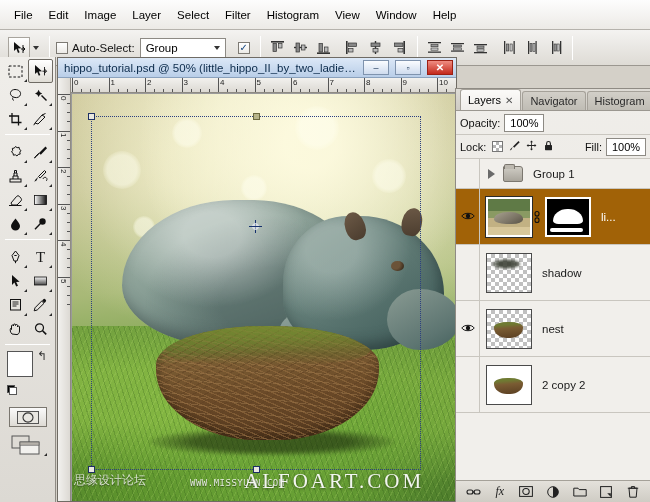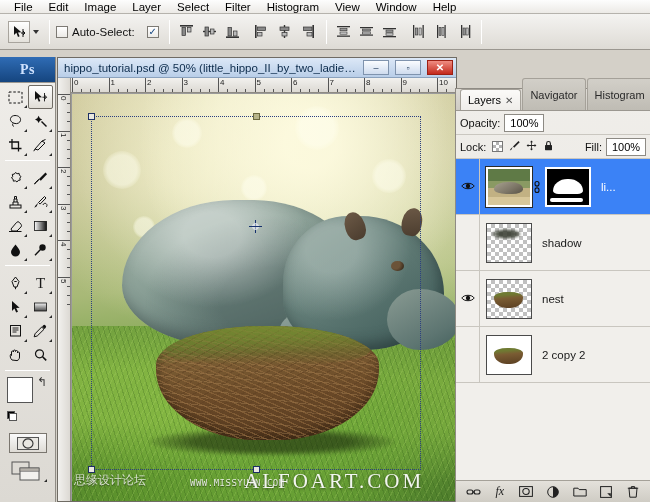--- a/index.html
+++ b/index.html
@@ -7,21 +7,21 @@
     width: 650px; height: 502px;
     font-family: "Liberation Sans", sans-serif;
     font-size: 11px;
     background: #d4d0c8;
     overflow: hidden;
     position: relative;
   }
 
   
   #menubar {
-    height: 14px;
+    height: 30px;
     background: linear-gradient(#fdfdfd, #eceae6);
     border-bottom: 1px solid #b5b2ac;
     display: flex; align-items: center;
     padding-left: 6px;
   }
   .menu-item {
     padding: 3px 8px; font-size: 11.5px; color: #000;
     cursor: default; white-space: nowrap;
   }
 
@@ -358,21 +358,21 @@
     border-top: 1px solid #8f8b84;
     display: flex; flex-direction: column;
   }
   #panel-tabs {
     height: 22px; display: flex; align-items: flex-end;
     background: linear-gradient(#dfdcd6,#cecbc4);
     border-bottom: 1px solid #9b9790;
     padding-left: 4px;
   }
   .ptab {
-    height: 32px; padding: 0 7px;
+    height: 19px; padding: 0 7px;
     display: flex; align-items: center; gap: 4px;
     font-size: 11px; color: #2a2a2a;
     border: 1px solid #a5a199; border-bottom: none;
     background: linear-gradient(#d2cfc8,#bfbcb4);
     border-radius: 3px 3px 0 0;
     margin-right: 1px;
   }
   .ptab.active {
     background: linear-gradient(#fbfaf8,#efedea);
     height: 21px; color: #000;
@@ -403,21 +403,21 @@
       linear-gradient(45deg,#b4b4b4 25%,#fff 25%,#fff 75%,#b4b4b4 75%);
     background-size: 6px 6px; background-position: 0 0, 3px 3px;
     border: 1px solid #777;
   }
   #layer-list { flex: 1; overflow: hidden; background: #f1efeb; }
   .layer-row {
     height: 56px; display: flex; align-items: center;
     border-bottom: 1px solid #c9c6bf;
     padding-right: 4px;
   }
-  .layer-row.selected { background: #3b82f6; }
+  .layer-row.selected { background: #a16207; }
   .eye-cell {
     width: 24px; height: 100%;
     display: flex; align-items: center; justify-content: center;
     border-right: 1px solid #c9c6bf;
     flex-shrink: 0;
   }
   .eye { font-size: 12px; color: #111; }
   .thumb {
     width: 46px; height: 40px; flex-shrink: 0;
     border: 1px solid #4a4a4a; margin-left: 6px;
@@ -536,20 +536,24 @@
     </div>
     <span class="tri-down"></span>
   </div>
   <div class="opt-sep"></div>
 
   <div class="opt-group">
     <span class="chk"></span>
     <span class="opt-label">Auto-Select:</span>
   </div>
 
+  <div class="opt-select" style="margin-left:5px;">
+    <span>Group</span>
+    <span class="tri-down"></span>
+  </div>
 
   <div class="opt-group" style="margin-left:12px;">
     <span class="chk">✓</span>
   </div>
 
   <div class="opt-sep" style="margin-left:10px;"></div>
 
   <div class="align-row">
     <div class="align-btn">
       <svg width="15" height="15" viewBox="0 0 15 15">
@@ -650,21 +654,20 @@
           <rect x="12" y="1" width="1.3" height="13" fill="#333"></rect>
           <rect x="6" y="4" width="2.2" height="7" fill="#999" stroke="#333" stroke-width=".6"></rect>
           <rect x="9" y="4" width="2.2" height="7" fill="#ccc" stroke="#333" stroke-width=".6"></rect>
         </svg>
     </div>
   </div>
   <div class="opt-sep" style="margin-left:6px;"></div>
 </div>
 
 <div id="toolbox">
-  <div id="ps-logo">Ps</div>
 
   <div class="tool-grid">
     <div class="tool-cell">
       <svg width="15" height="13" viewBox="0 0 15 13">
           <rect x="1" y="1" width="13" height="11" fill="none" stroke="#111" stroke-width="1" stroke-dasharray="2.5,1.8"></rect>
         </svg>
       <span class="corner"></span>
     </div>
     <div class="tool-cell sel">
       <svg width="15" height="14" viewBox="0 0 15 14">
@@ -1029,20 +1032,26 @@
           </svg>
       </span>
     </div>
     <span class="lbl-sm" style="margin-left:auto;">Fill:</span>
     <div class="num-field">100%</div>
   </div>
 
   <div id="layer-list">
 
 
+    <div class="layer-row row-group">
+      <div class="eye-cell"></div>
+      <span class="grp-tri"></span>
+      <span class="folder-ic"></span>
+      <span class="layer-name">Group 1</span>
+    </div>
 
     <div class="layer-row selected">
       <div class="eye-cell">
         <span class="eye">
           <svg width="14" height="10" viewBox="0 0 14 10">
               <path d="M.8,5 C3,1.4 11,1.4 13.2,5 C11,8.6 3,8.6 .8,5 Z" fill="none" stroke="#111" stroke-width="1"></path>
               <circle cx="7" cy="5" r="2.2" fill="#111"></circle>
             </svg>
         </span>
       </div>

